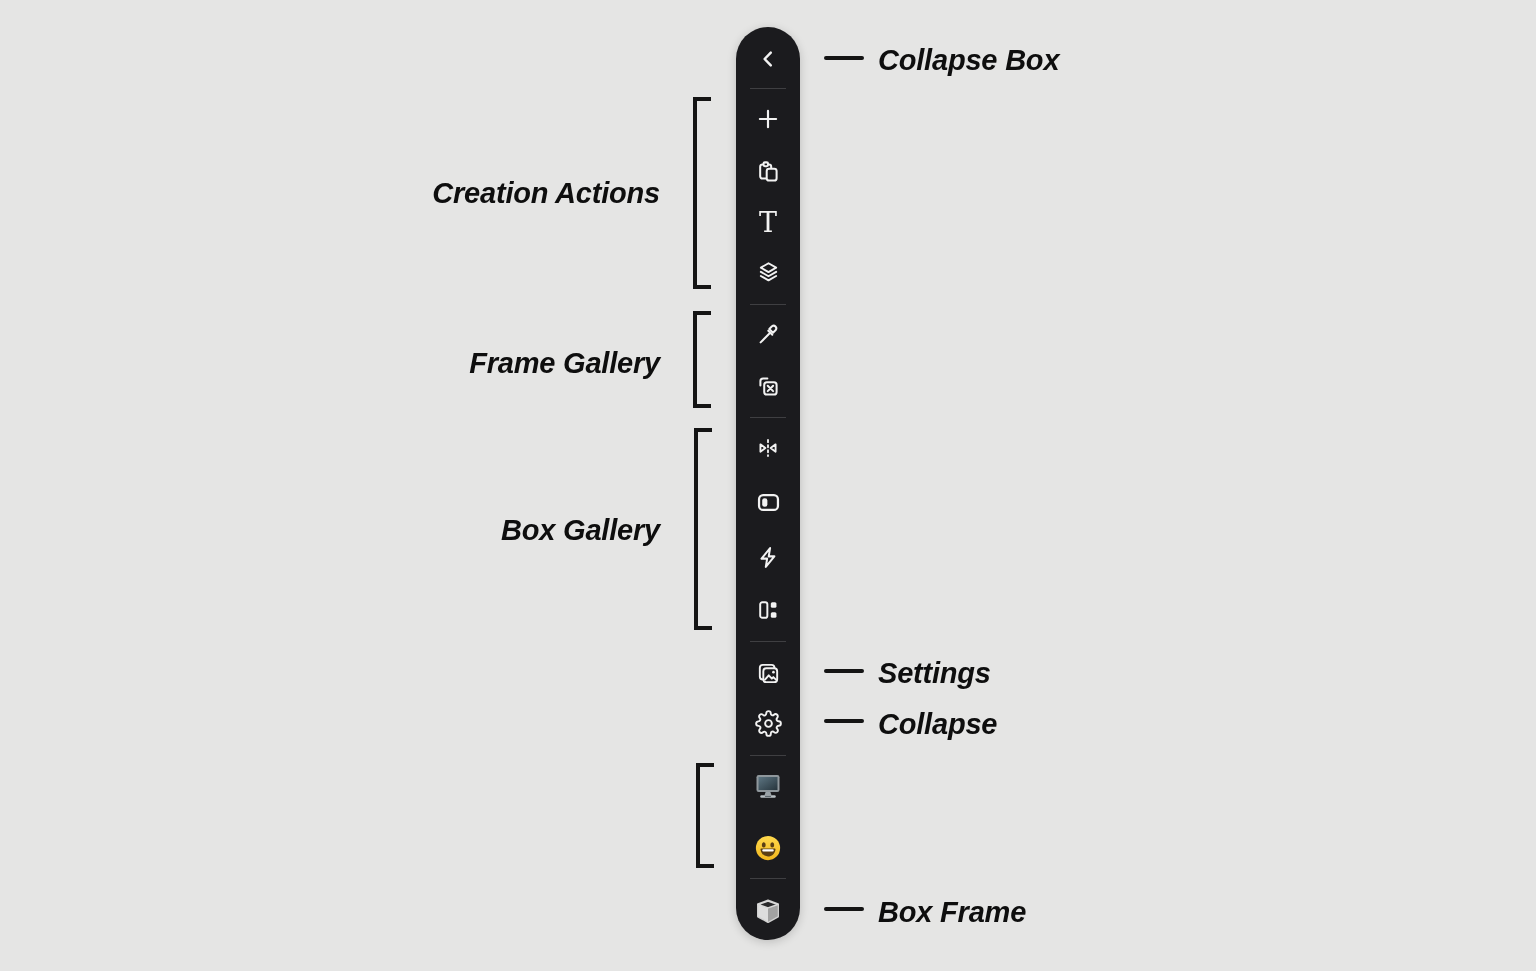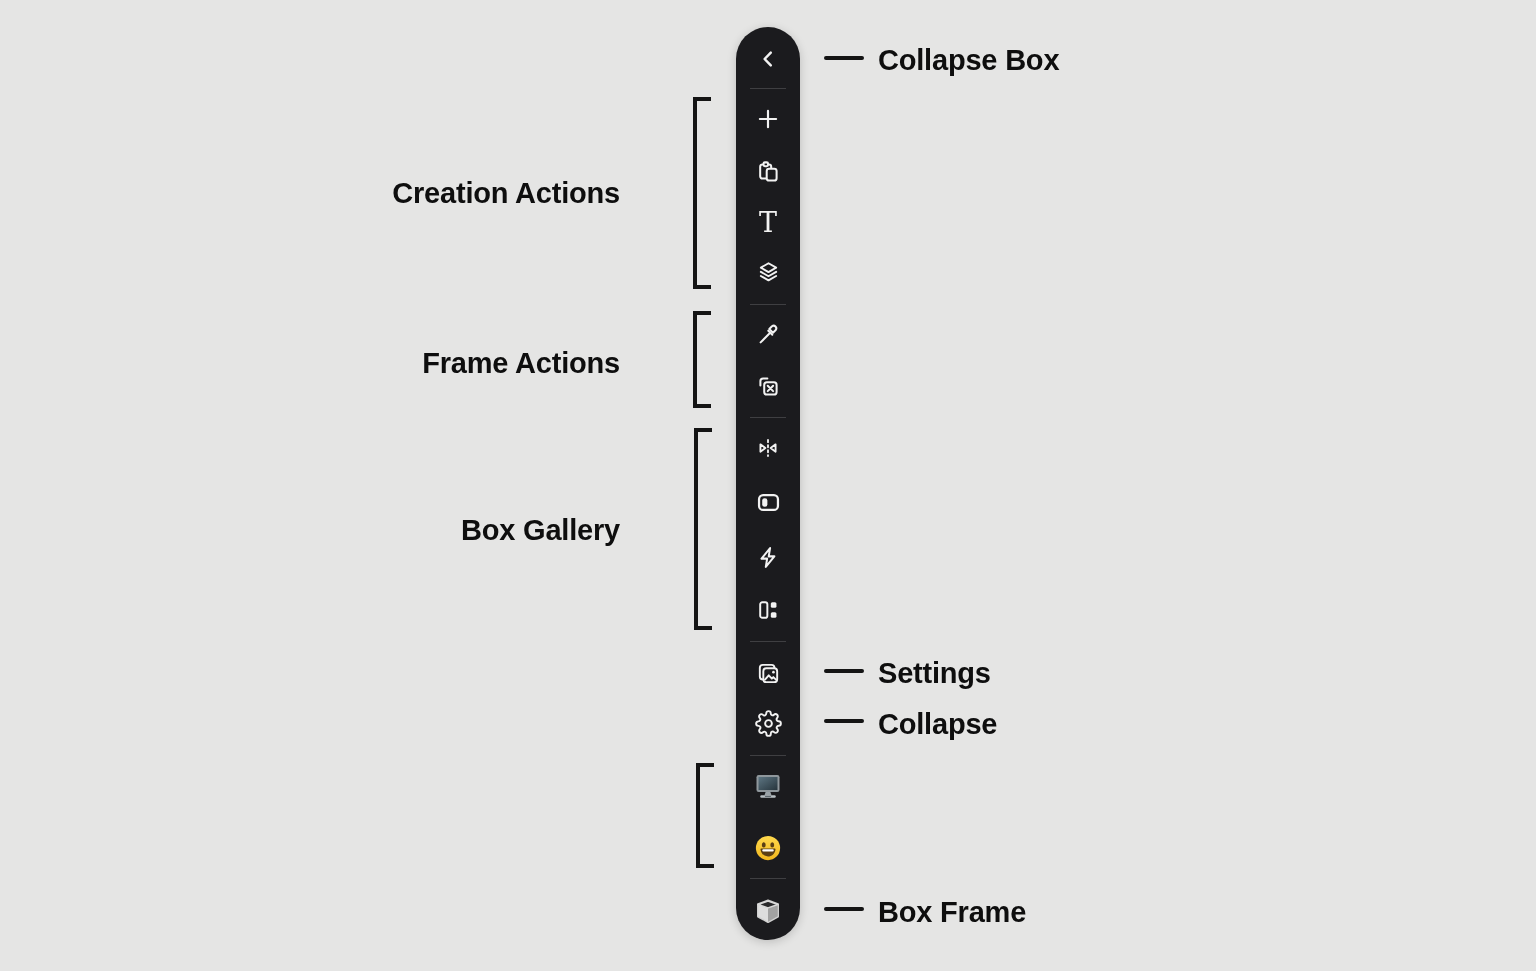--- a/index.html
+++ b/index.html
@@ -30,42 +30,42 @@
   }
   .glyph-T{
     font-family:"DejaVu Serif","Liberation Serif",serif;
     font-size:27px;line-height:1;color:#f2f2f2;font-weight:400;
   }
 
   
   .grp-label,.callout-label{
     position:absolute;
     font-size:29px;font-weight:700;color:#0e0e0e;
-    line-height:36px;letter-spacing:-.2px;white-space:nowrap;
-  }
-  .grp-label{right:916px;text-align:right;}
+    line-height:36px;letter-spacing:-.2px;white-space:nowrap;font-style:italic;
+  }
+  .grp-label{right:876px;text-align:right;}
   .callout-label{left:878px;}
   .bracket{
     position:absolute;width:18px;box-sizing:border-box;
     border-left:4px solid #141414;
     border-top:4px solid #141414;
     border-bottom:4px solid #141414;
   }
   .dash{
     position:absolute;left:824px;width:40px;height:4px;border-radius:2px;
     background:#141414;
   }
 </style>
 </head>
 <body>
 
 <div class="canvas">
 
   <div class="grp-label" style="top:175px">Creation Actions</div>
-  <div class="grp-label" style="top:345px">Frame Actions</div>
+  <div class="grp-label" style="top:345px">Frame Gallery</div>
   <div class="grp-label" style="top:512px">Box Gallery</div>
 
   <div class="bracket" style="left:693px;top:97px;height:192px"></div>
   <div class="bracket" style="left:693px;top:311px;height:97px"></div>
   <div class="bracket" style="left:694px;top:428px;height:202px"></div>
   <div class="bracket" style="left:696px;top:763px;height:105px"></div>
 
   <div class="dash" style="top:56px"></div>
   <div class="callout-label" style="top:42px">Collapse Box</div>
   <div class="dash" style="top:669px"></div>

